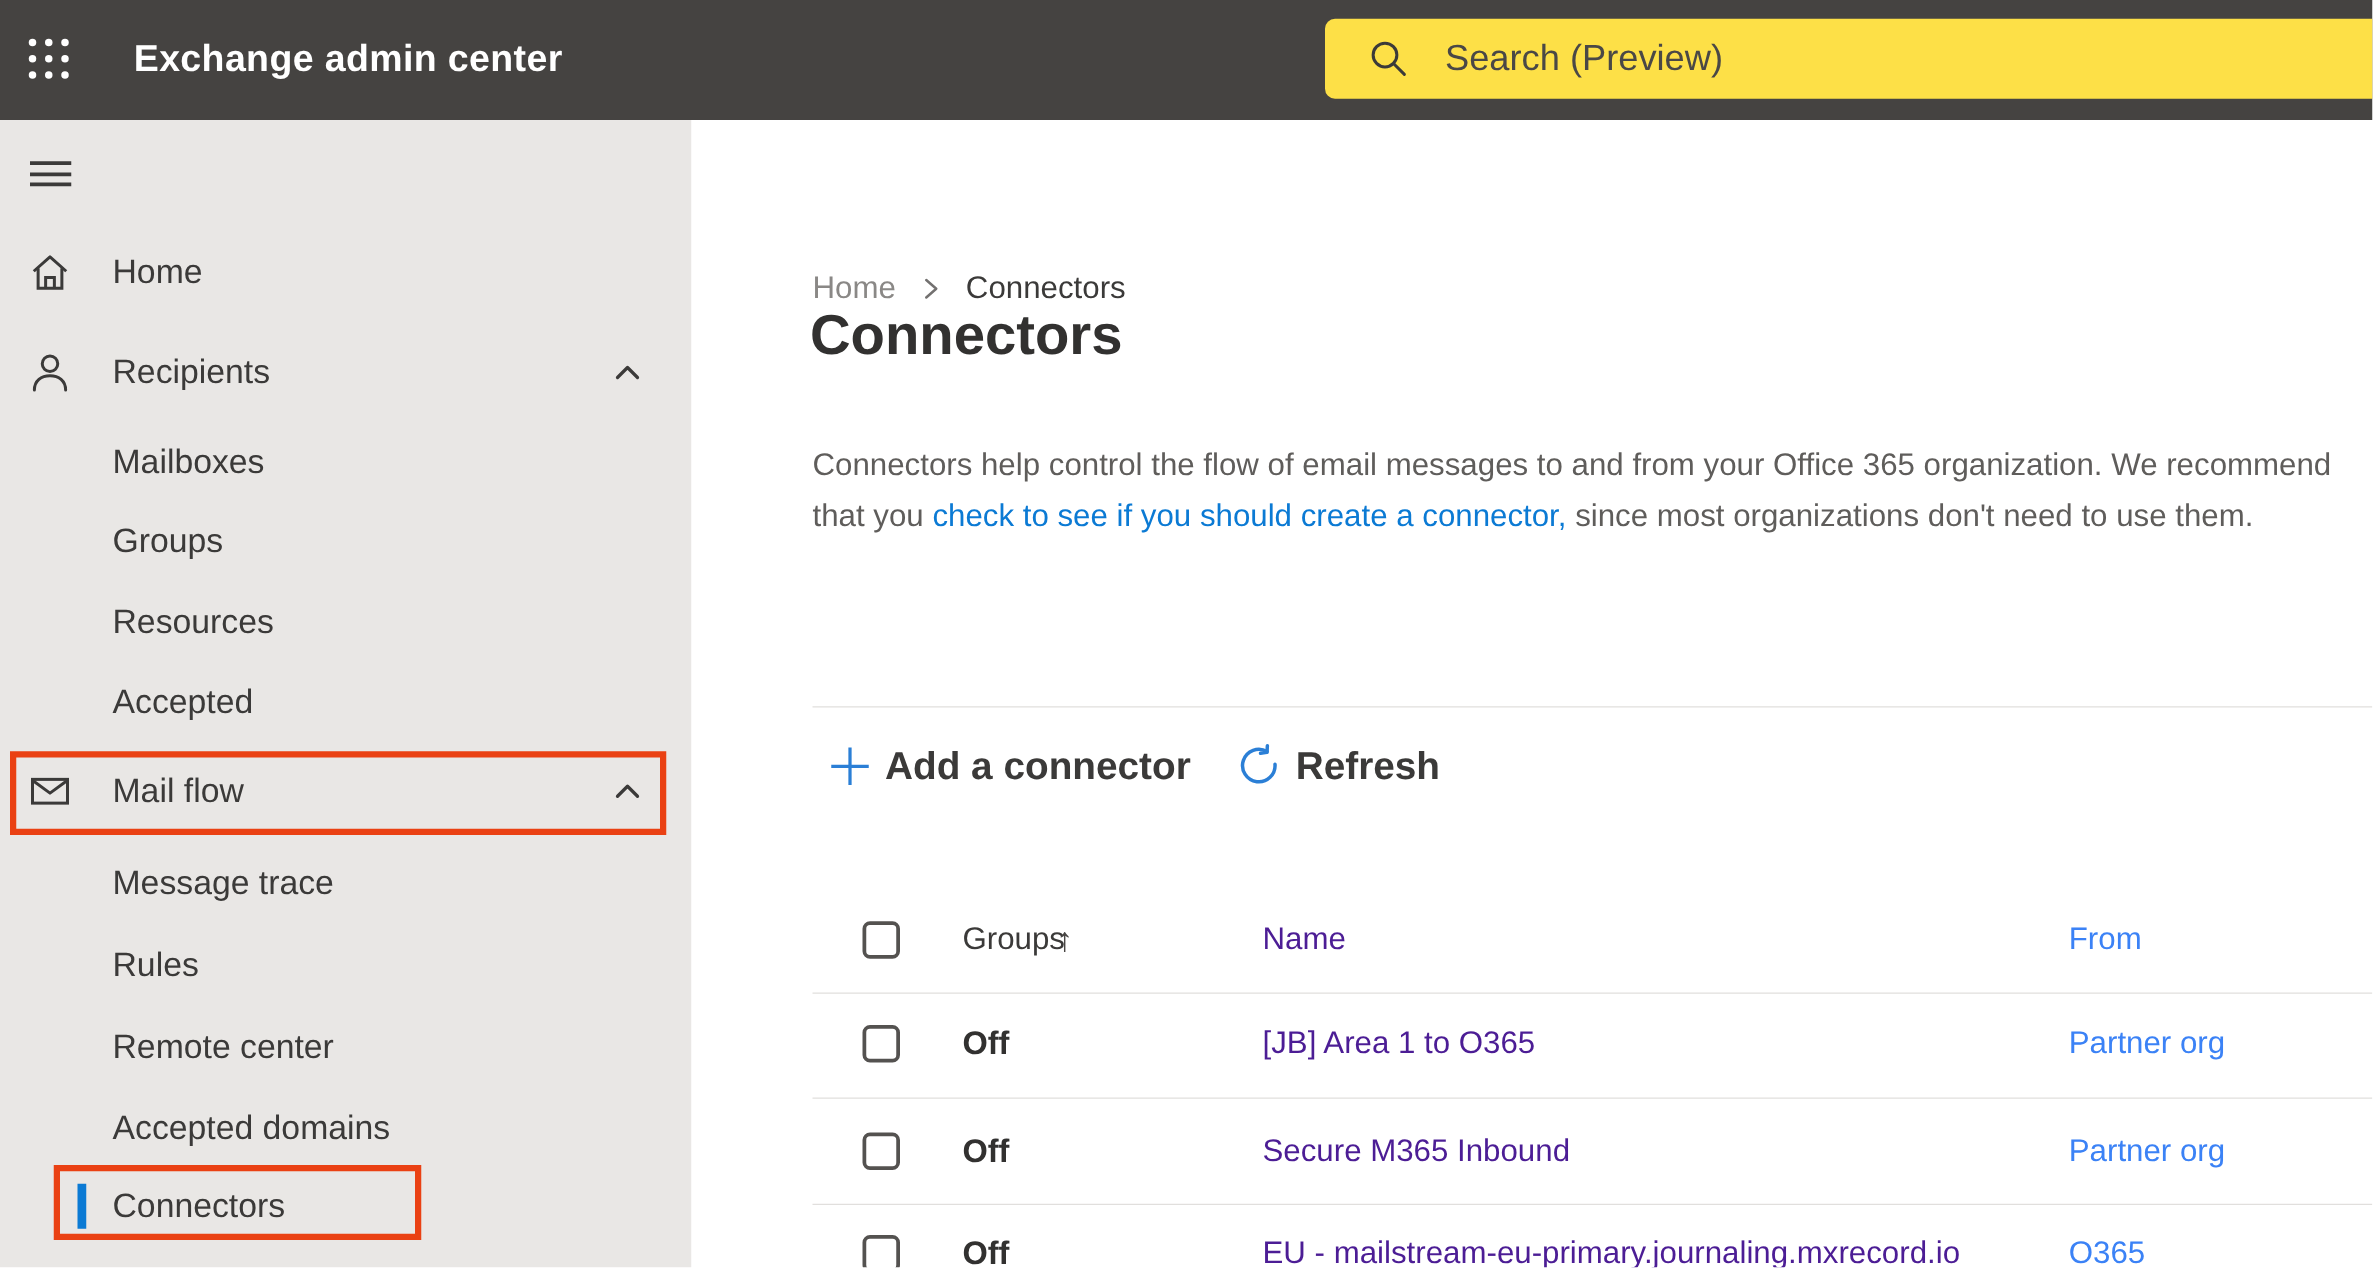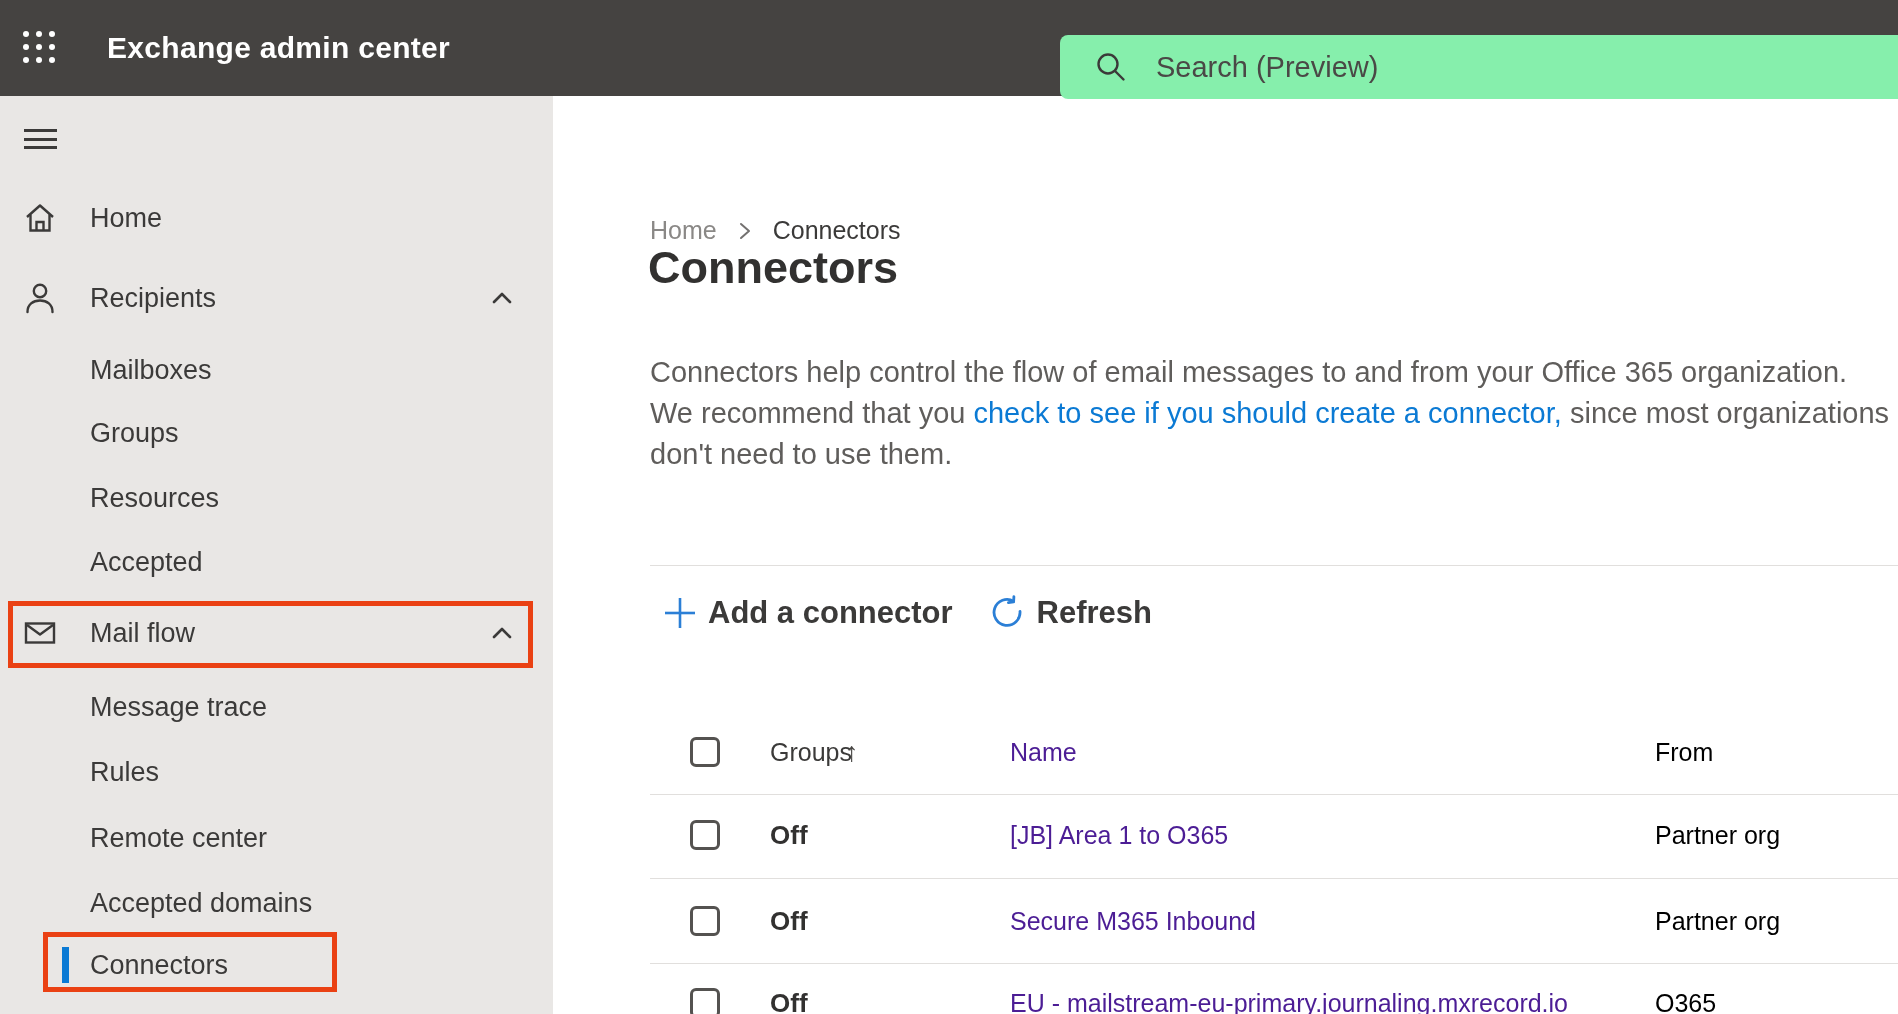--- a/index.html
+++ b/index.html
@@ -6,22 +6,22 @@
   html,body { width:1898px; height:1014px; overflow:hidden; }
   body { font-family:"Liberation Sans", sans-serif; background:#fff; position:relative; }
 
   
   .topbar { position:absolute; left:0; top:0; width:1898px; height:96px; background:#454341; z-index:5; }
   .waffle { position:absolute; left:23px; top:31px; width:34px; height:34px;
             display:grid; grid-template-columns:repeat(3,6px); grid-template-rows:repeat(3,6px); gap:7px; cursor:pointer; }
   .waffle i { width:6px; height:6px; border-radius:50%; background:#fff; }
   .app-title { position:absolute; left:107px; top:0; height:96px; line-height:96px;
                color:#fff; font-size:30px; font-weight:700; letter-spacing:.3px; white-space:nowrap; }
-  .searchbox { position:absolute; left:1060px; right:0; top:15px; height:64px; background:#86efac;
-               border-radius:8px 0 0 8px; display:flex; align-items:center; padding-left:34px;margin-top:20px; }
+  .searchbox { position:absolute; left:1060px; right:0; top:15px; height:64px; background:#fde047;
+               border-radius:8px 0 0 8px; display:flex; align-items:center; padding-left:34px; }
   .searchbox svg { flex:0 0 auto; margin-right:28px; }
   .searchbox input { flex:1; border:none; outline:none; background:transparent; font-family:"Liberation Sans",sans-serif;
                      font-size:29px; color:#3b3a39; }
   .searchbox input::placeholder { color:#4a4846; opacity:1; }
 
   
   .sidebar { position:absolute; left:0; top:96px; width:553px; bottom:0; background:#e9e7e5; z-index:2; }
   .hamburger { position:absolute; left:24px; top:33px; width:33px; height:20px; cursor:pointer; }
   .hamburger span { display:block; height:3px; background:#3b3a39; margin-bottom:5.5px; }
   .nav-item { position:absolute; left:0; width:100%; height:56px; cursor:pointer; }
@@ -32,21 +32,21 @@
   .annotation-box { position:absolute; border:5px solid #ea4113; z-index:6; pointer-events:none; }
   .anno-mailflow { left:8px; top:505px; width:525px; height:67px; }
   .anno-connectors { left:43px; top:836px; width:294px; height:60px; }
 
   
   .content { position:absolute; left:553px; top:96px; right:0; bottom:0; background:#fff; overflow:hidden; }
   .breadcrumb { position:absolute; left:97px; top:120px; display:flex; align-items:center; gap:20px; font-size:25px; }
   .crumb-home { color:#8a8886; cursor:pointer; }
   .crumb-current { color:#3b3a39; }
   .page-title { position:absolute; left:95px; top:146px; font-size:45px; font-weight:700; color:#323130; }
-  .page-desc { position:absolute; left:97px; top:256px; width:1245px; font-size:29px; line-height:41px; color:#5f5d5b; }
+  .page-desc { position:absolute; left:97px; top:256px; width:1245px; font-size:25px; line-height:41px; color:#5f5d5b; }
   .page-desc a { color:#0b7ad4; text-decoration:none; cursor:pointer; }
   .divider { position:absolute; left:97px; right:0; height:1px; background:#e1dfdd; }
   .div-toolbar { top:469px; }
   .div-header { top:698px; }
   .div-row1 { top:782px; }
   .div-row2 { top:867px; }
 
   .toolbar { position:absolute; left:97px; top:489px; height:56px; display:flex; align-items:center; }
   .tb-btn { display:flex; align-items:center; cursor:pointer; }
   .tb-btn .lbl { font-size:31px; font-weight:700; color:#3b3a39; white-space:nowrap; }
@@ -59,21 +59,21 @@
   .trow-header { top:628px; }
   .trow-1 { top:711px; }
   .trow-2 { top:797px; }
   .trow-3 { top:879px; }
   .checkbox { position:absolute; left:137px; top:13px; width:30px; height:30px; border:3px solid #545250;
               border-radius:6px; background:#fff; cursor:pointer; }
   .col-status { position:absolute; left:217px; top:50%; transform:translateY(-50%); font-size:25px; color:#3b3a39; white-space:nowrap; }
   .col-status.cell { font-size:26px; font-weight:700; color:#323130; }
   .sort-arrow { position:absolute; left:292px; top:50%; transform:translateY(-50%); font-size:27px; color:#484644; font-weight:400; }
   .col-name { position:absolute; left:457px; top:50%; transform:translateY(-50%); font-size:25px; color:#4c1d95; white-space:nowrap; }
-  .col-from { position:absolute; left:1102px; top:50%; transform:translateY(-50%); font-size:25px; color:#000000; white-space:nowrap; }
+  .col-from { position:absolute; left:1102px; top:50%; transform:translateY(-50%); font-size:25px; color:#3b82f6; white-space:nowrap; }
 </style>
 </head>
 <body>
 
 <div class="topbar">
   <div class="waffle">
     <i></i>
       <i></i>
       <i></i>
       <i></i>

